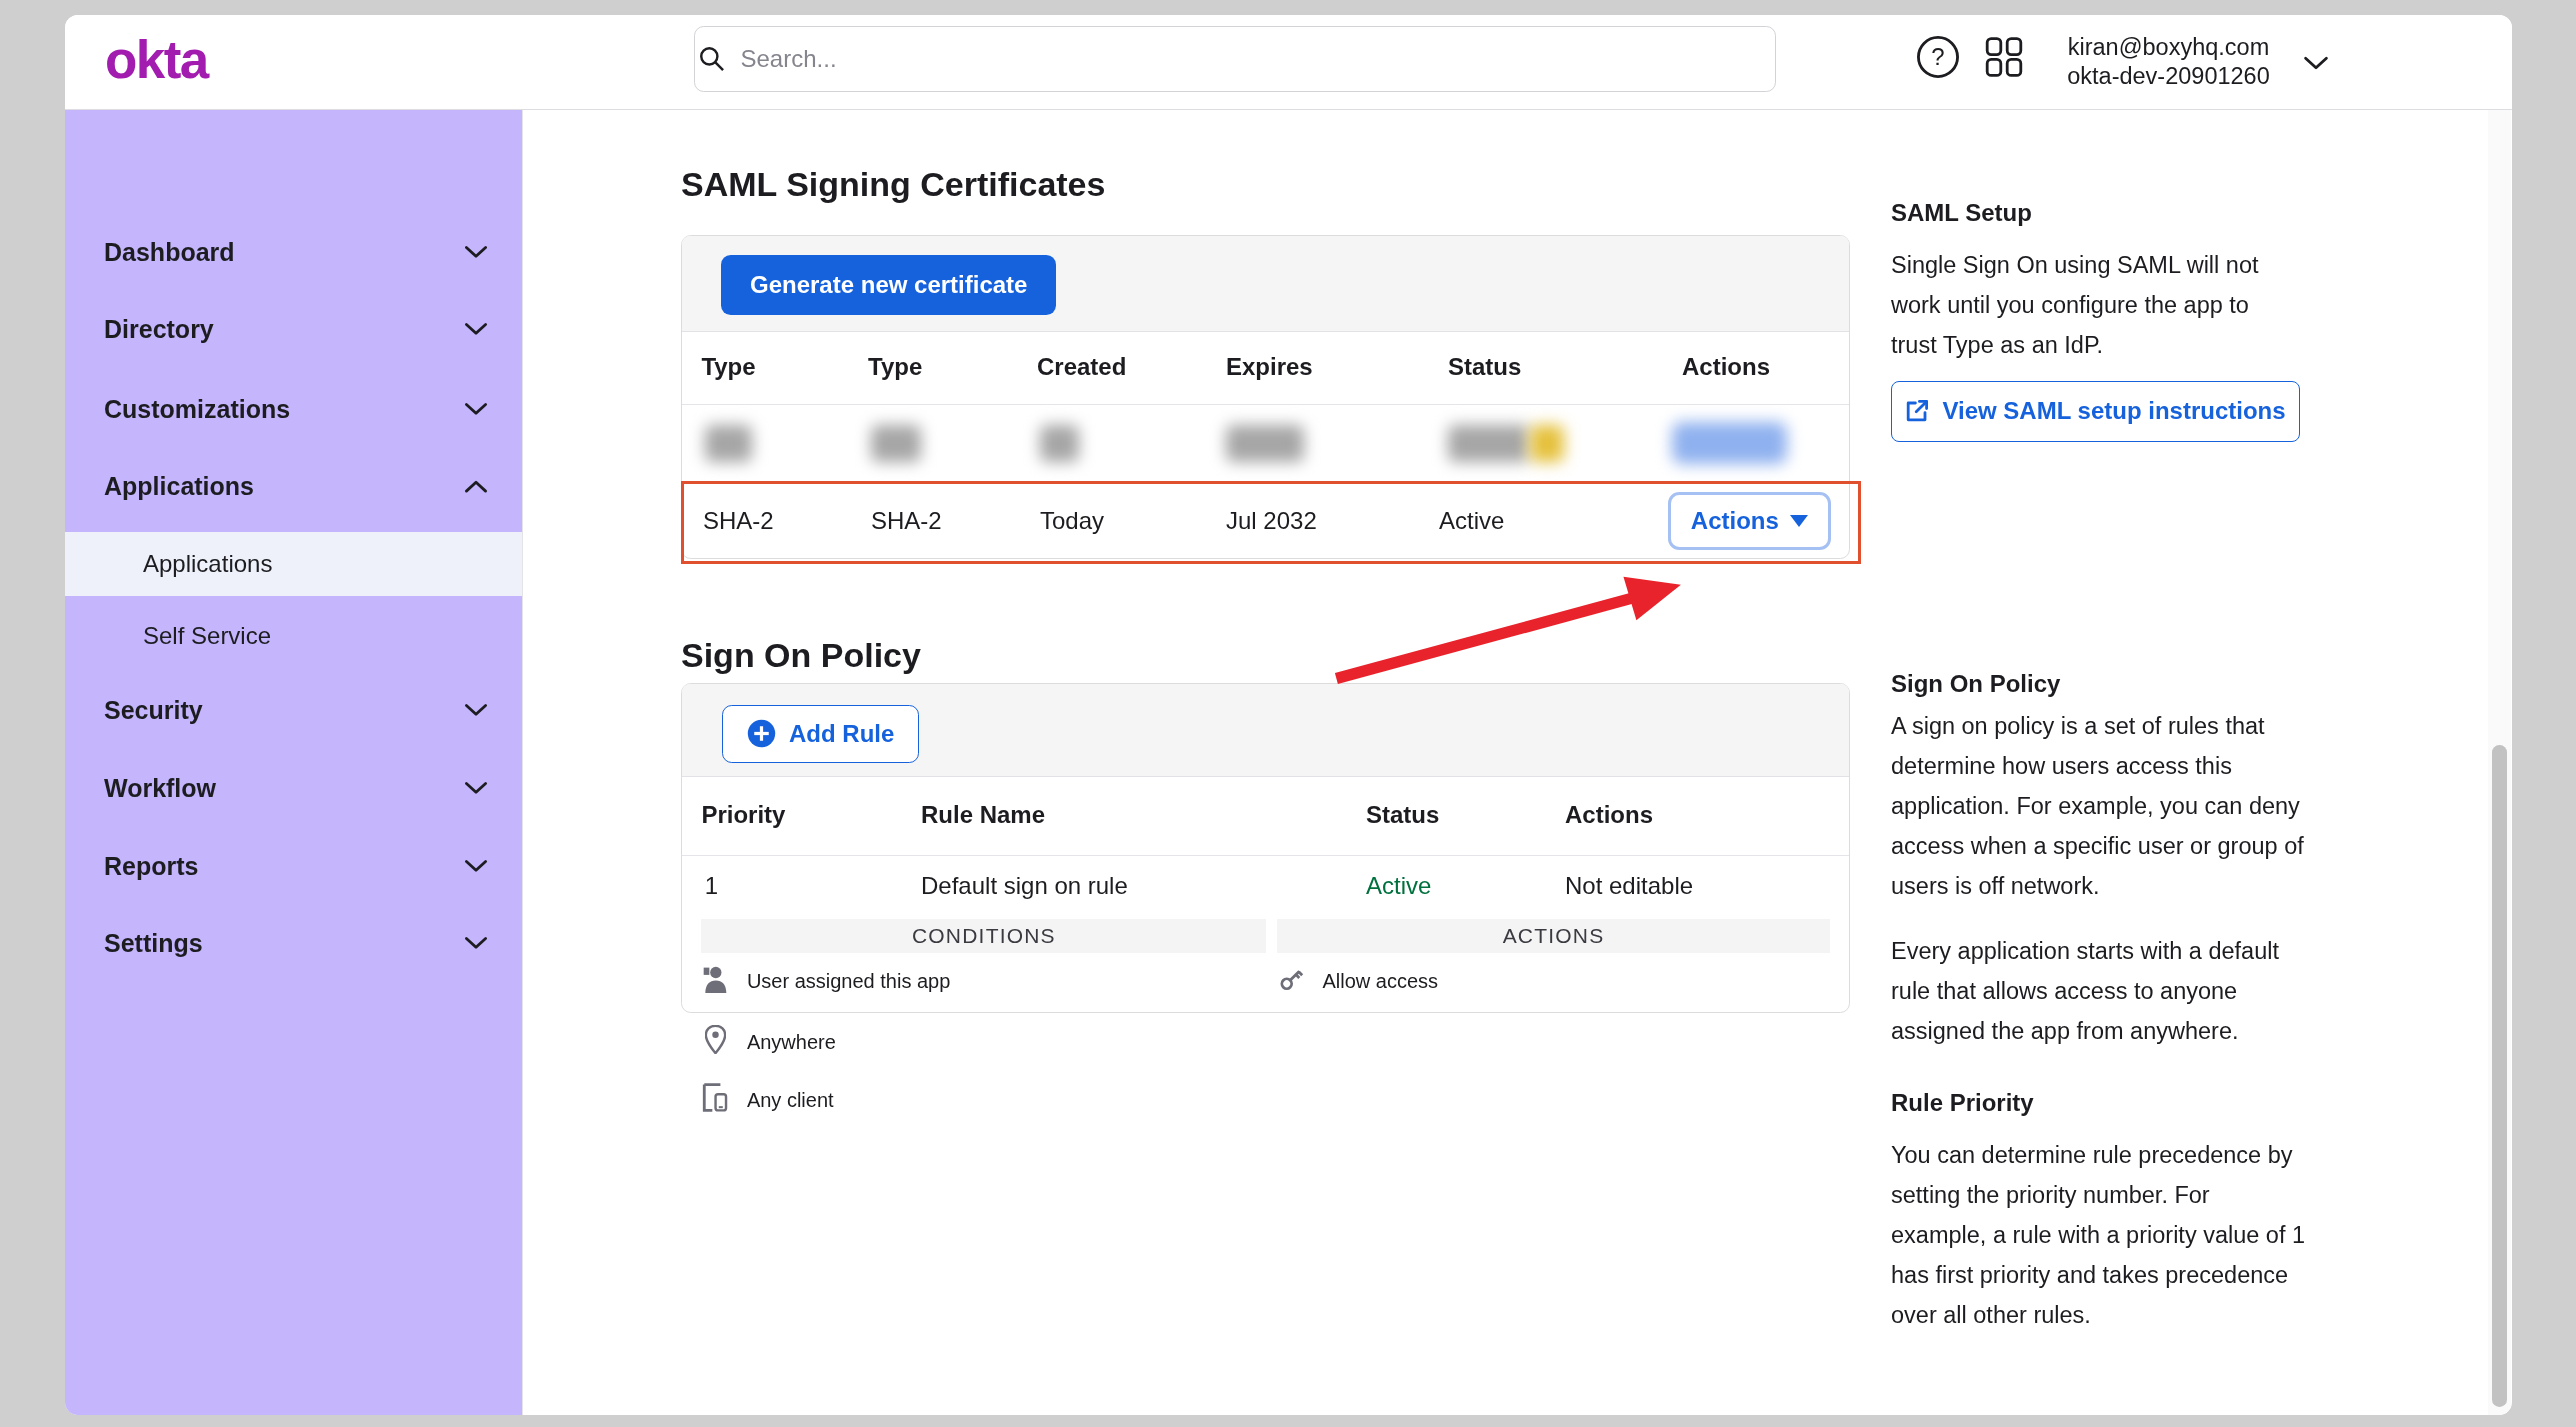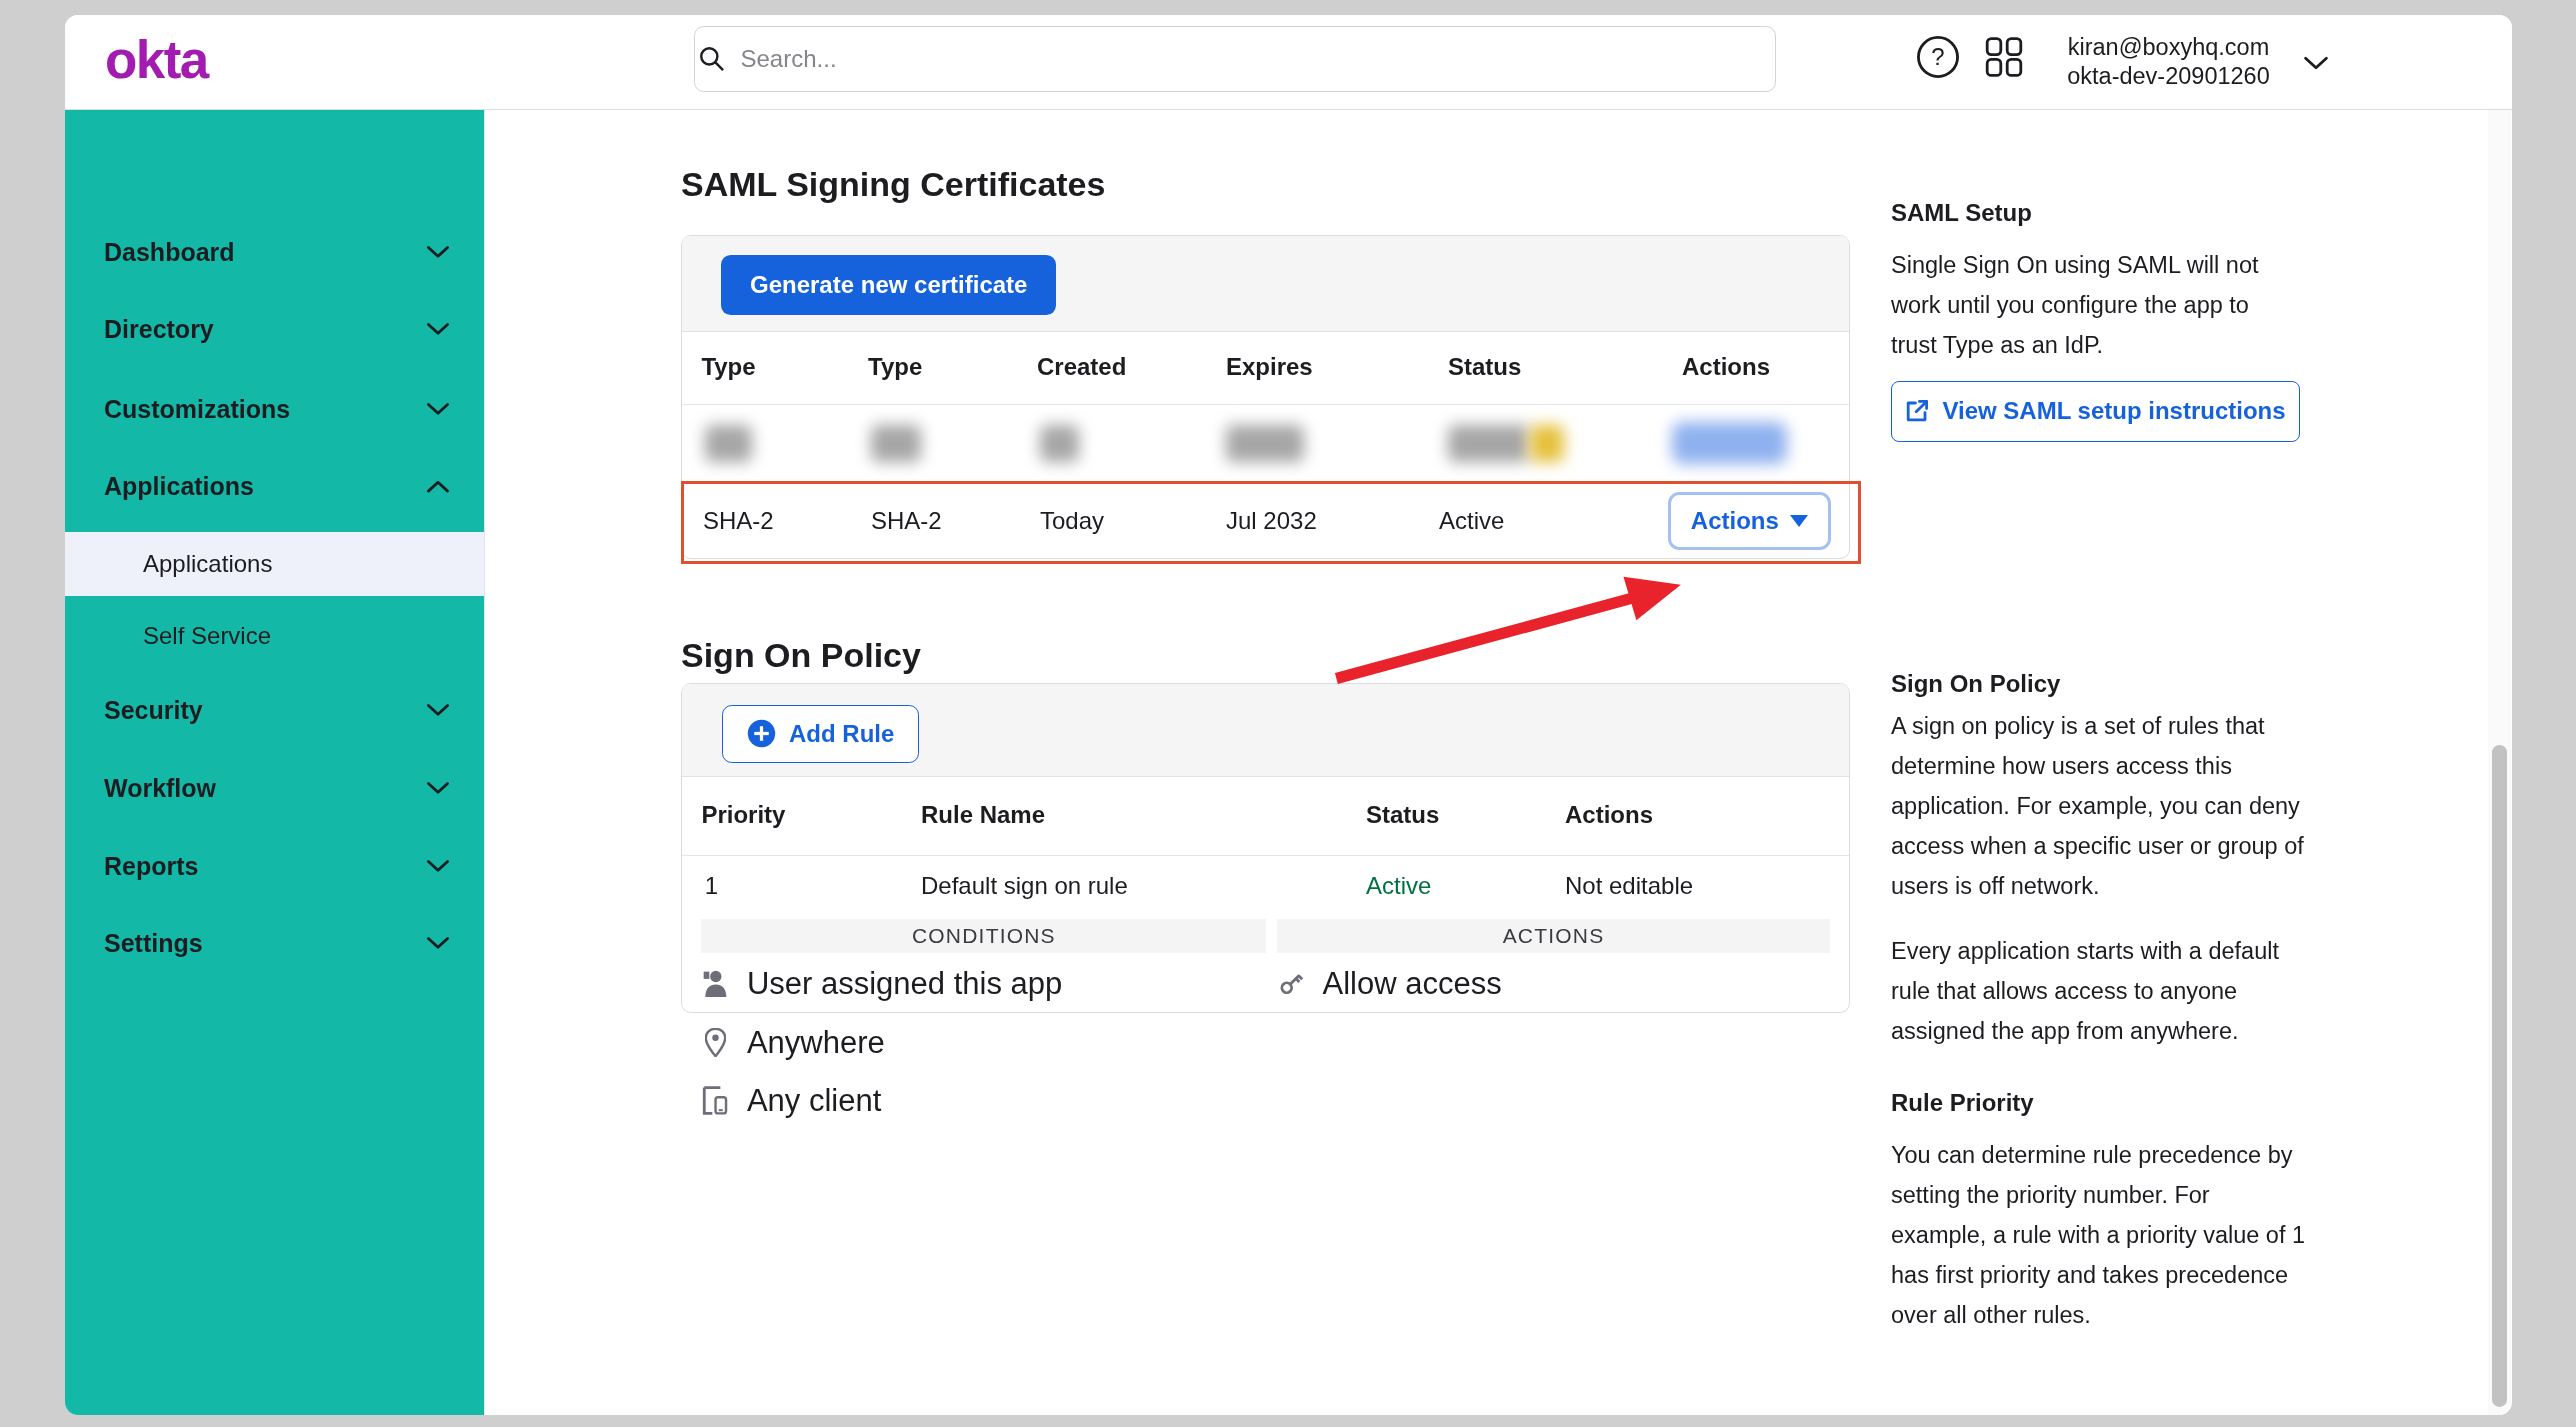--- a/index.html
+++ b/index.html
@@ -20,21 +20,21 @@
     padding-left:3px;gap:13px;
   }
   .search input{border:none;outline:none;font-size:24px;flex:1;font-family:"Liberation Sans",sans-serif;color:#1d1d21;background:transparent;}
   .search input::placeholder{color:#85858e;}
   .hicon{position:absolute;display:flex;align-items:center;justify-content:center;cursor:pointer;}
   #help-icon{left:1851px;top:20px;width:44px;height:44px;}
   #apps-icon{left:1919px;top:22.7px;width:40px;height:40px;}
   .account{position:absolute;left:1974px;top:18px;width:259px;text-align:center;font-size:23.5px;line-height:29px;}
   #account-caret{left:2238px;top:40px;width:26px;height:16px;}
   
-  .sidebar{position:absolute;left:0;top:95px;bottom:0;width:419px;border-right:1.6px solid #e4e4e8;background:#14b8a6;}
+  .sidebar{position:absolute;left:0;top:95px;bottom:0;width:419px;border-right:1.6px solid #e4e4e8;background:#c4b5fd;padding-left:38px;}
   .nav-item{position:absolute;left:0;right:0;height:78px;display:flex;align-items:center;cursor:pointer;}
   .nav-item .lbl{position:absolute;left:39px;font-size:25px;font-weight:bold;}
   .nav-item .chev{position:absolute;right:34px;width:24px;height:14.6px;}
   .nav-sub{position:absolute;left:0;right:0;height:64px;display:flex;align-items:center;cursor:pointer;}
   .nav-sub .lbl{position:absolute;left:78px;font-size:24px;font-weight:normal;}
   .nav-sub.active{background:#eef1fa;}
   #nav-dashboard{top:104px}#nav-directory{top:181px}#nav-customizations{top:261px}#nav-applications{top:338px}
   #nav-applications-sub{top:422px}#nav-selfservice{top:494px}
   #nav-security{top:562px}#nav-workflow{top:640px}#nav-reports{top:718px}#nav-settings{top:795px}
   
@@ -71,21 +71,21 @@
     border:3.2px solid #a5c0f2;border-radius:11.3px;background:#fff;color:#1662dd;font-size:24px;font-weight:bold;
     display:flex;align-items:center;justify-content:center;gap:11.3px;cursor:pointer;font-family:"Liberation Sans",sans-serif;
   }
   .caret-down{width:0;height:0;border-left:9px solid transparent;border-right:9px solid transparent;border-top:12px solid #1662dd;}
   
   #policy-row{position:absolute;left:0;right:0;top:172px;height:61px;}
   .subbar{position:absolute;top:235px;height:34px;background:#f4f4f5;display:flex;align-items:center;justify-content:center;
     font-size:21px;color:#3a3a40;letter-spacing:1.2px;}
   #conditions-bar{left:19.4px;width:565px;}
   #actions-bar{left:595px;width:553px;}
-  .cond-item{position:absolute;display:flex;align-items:center;gap:18px;font-size:31px;}
+  .cond-item{position:absolute;display:flex;align-items:flex-end;gap:18px;font-size:20px;}
   .cond-item .ic{width:27.5px;display:flex;justify-content:center;}
   
   #red-box{position:absolute;left:616px;top:466px;width:1180px;height:83px;border:3.2px solid #e0502f;box-sizing:border-box;z-index:60;pointer-events:none;}
   .dropdown{
     position:absolute;left:1607px;top:540px;width:327px;z-index:50;background:#fff;border:1.6px solid #d3d3d8;
     border-radius:3.2px;box-shadow:4.9px 8px 18px rgba(0,0,0,0.18);box-sizing:border-box;
   }
   .dropdown .item{height:58px;display:flex;align-items:center;padding-left:22.7px;font-size:24px;cursor:pointer;}
   .dropdown .item.first{background:#f2f2f3;border-bottom:1.6px solid #d8d8dc;border-radius:2.4px 2.4px 0 0;}
   #arrow-svg{position:absolute;left:1197px;top:526px;z-index:70;pointer-events:none;}

